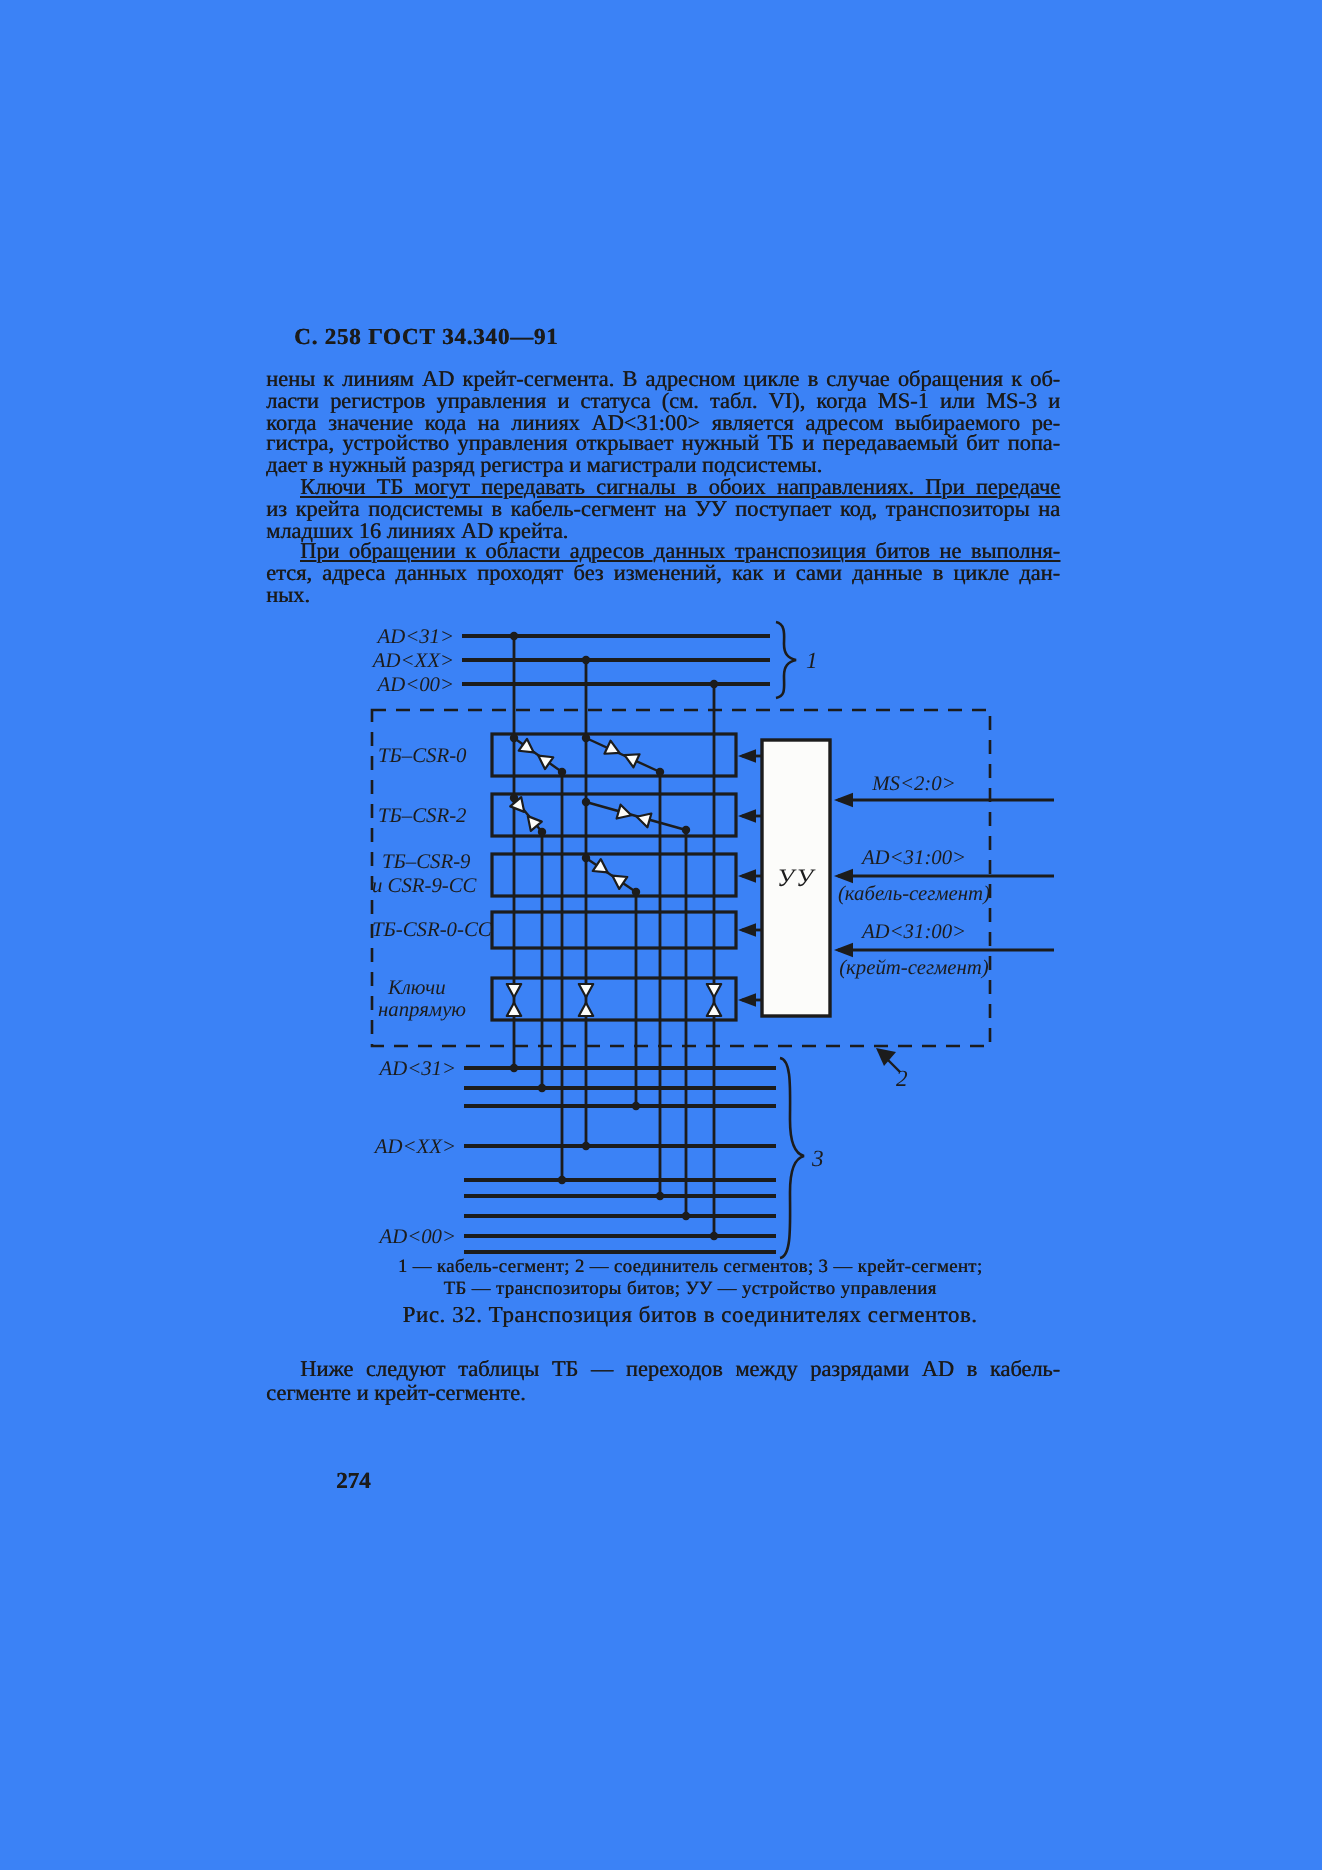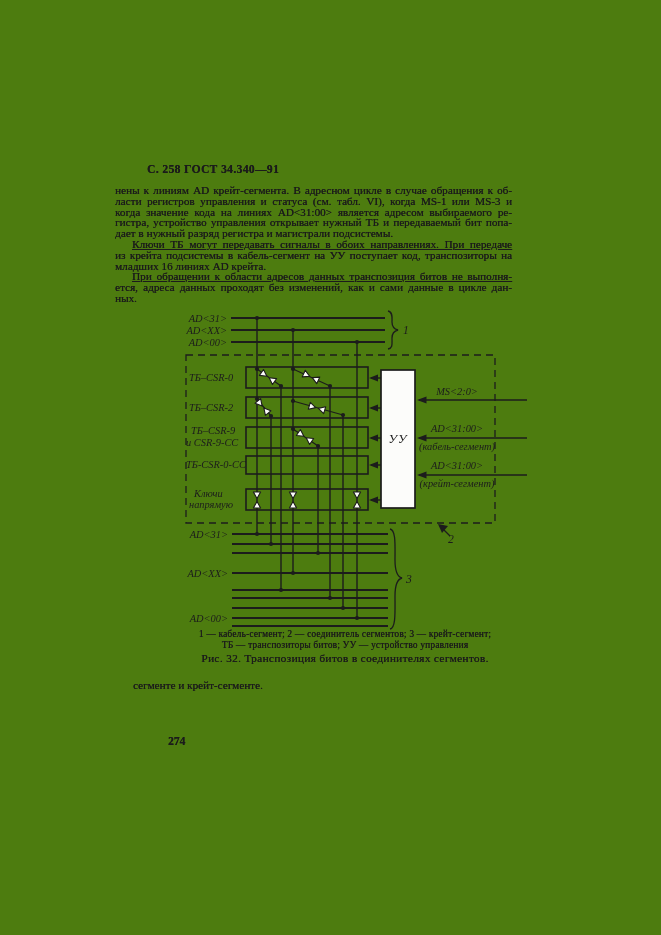--- a/index.html
+++ b/index.html
@@ -1,23 +1,23 @@
 <!DOCTYPE html>
 <html><head>
 <meta charset="utf-8">
 <style>
   html,body { margin:0; padding:0; background:#e8e8e6; }
   .page {
     position:relative; width:661px; height:935px; margin:0 auto;
-    background:#4d7c0f; color:#1b1b1b; overflow:hidden;
+    background:#3b82f6; color:#1b1b1b; overflow:hidden;
     font-family:"Liberation Serif", serif;
     text-shadow:0.25px 0 0 currentColor;
   }
   .hdr { position:absolute; left:147px; top:163px; font-size:11.5px; font-weight:bold; letter-spacing:0.4px; }
-  .textcol { position:absolute; left:115px; top:185px; width:397px; font-size:11.2px; line-height:10.8px; }
+  .textcol { position:absolute; left:133px; top:185px; width:397px; font-size:11.2px; line-height:10.8px; }
   .textcol .ln { text-align:justify; text-align-last:justify; }
   .textcol .ln.last { text-align-last:left; }
   .textcol .ln.indent { padding-left:17px;text-decoration:underline; }
   .legend { position:absolute; left:30px; top:629px; width:630px; text-align:center;
             font-size:9.4px; line-height:10.8px; letter-spacing:0.2px; }
   .figtitle { position:absolute; left:30px; top:652px; width:630px; text-align:center; font-size:11.4px; letter-spacing:0.3px; }
   .below { position:absolute; left:133px; top:679px; width:397px; font-size:11.2px; line-height:12.2px; }
   .below .ln { text-align:justify; text-align-last:justify; }
   .below .ln.last { text-align-last:left; }
   .below .ln.indent { padding-left:17px; }
@@ -211,18 +211,19 @@
   </svg>
 
   <div class="legend">
     <div>1 — кабель-сегмент; 2 — соединитель сегментов; 3 — крейт-сегмент;</div>
     <div>ТБ — транспозиторы битов; УУ — устройство управления</div>
   </div>
 
   <div class="figtitle">Рис. 32. Транспозиция битов в соединителях сегментов.</div>
 
   <div class="below">
+    <div class="ln indent">Ниже следуют таблицы ТБ — переходов между разрядами AD в кабель-</div>
     <div class="ln last">сегменте и крейт-сегменте.</div>
   </div>
 
   <div class="pagenum">274</div>
 
 </div>
 
 </body></html>

